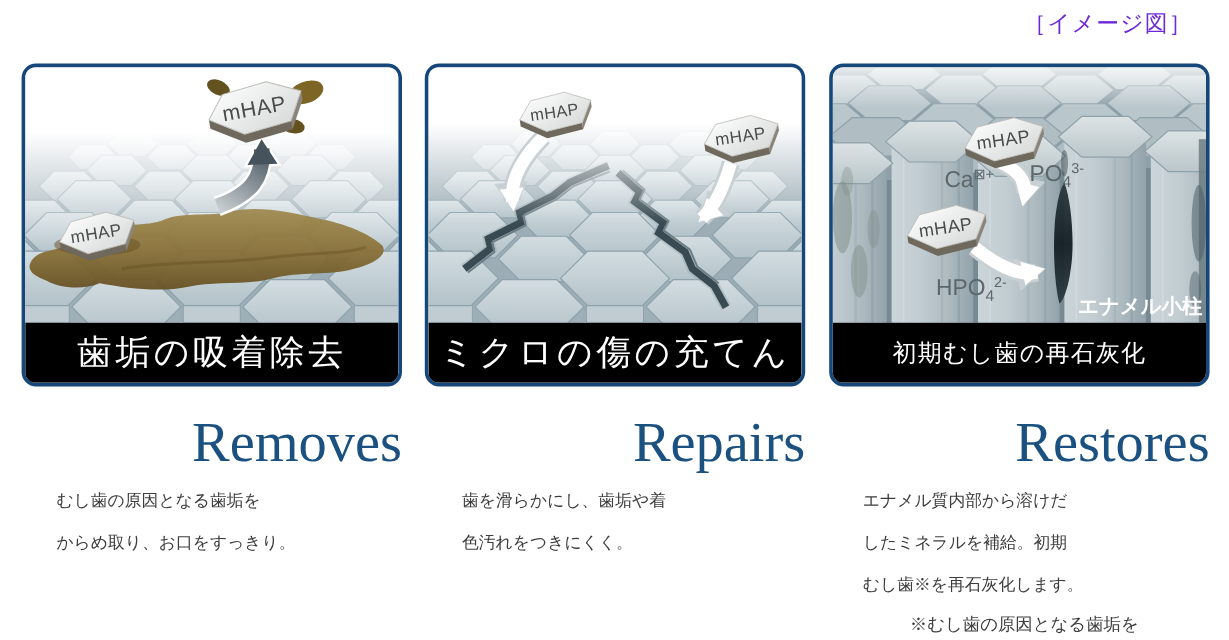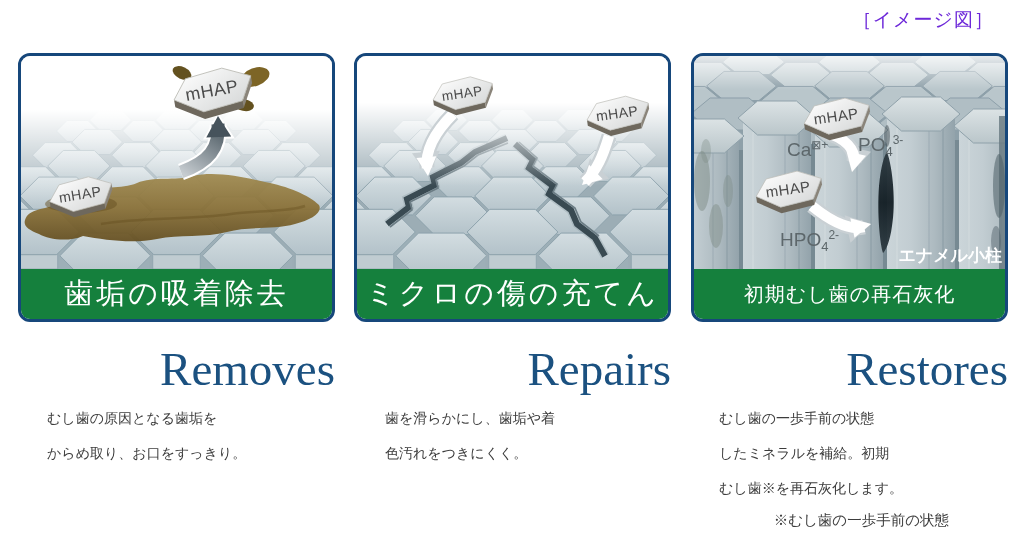--- a/index.html
+++ b/index.html
@@ -1,20 +1,20 @@
 <!DOCTYPE html>
 <html><head>
 <meta charset="utf-8">
 <style>
 html,body{margin:0;padding:0}
 body{width:1024px;height:533px;background:#fff;font-family:"Liberation Serif",serif;position:relative;overflow:hidden}
 .note{position:absolute;top:7px;right:30px;font-size:19px;color:#6d28d9;letter-spacing:1px}
 .panel{position:absolute;top:53px;width:317px;height:269px;border:3px solid #16477b;border-radius:12px;overflow:hidden;background:#fff;box-sizing:border-box}
 .illus{width:311px;height:213px;display:block}
-.caption{position:absolute;left:0;right:0;bottom:0;height:50px;background:#15803d;color:#fff;display:flex;align-items:center;justify-content:center;font-size:29px;letter-spacing:3px;font-family:"Liberation Serif",serif}
+.caption{position:absolute;left:0;right:0;bottom:0;height:50px;background:#000000;color:#fff;display:flex;align-items:center;justify-content:center;font-size:29px;letter-spacing:3px;font-family:"Liberation Serif",serif}
 .caption.c2{font-size:20px;letter-spacing:1px}
 .p0{left:18px}.p1{left:354px}.p2{left:691px}
 .heading{position:absolute;top:342px;width:317px;text-align:right;font-size:47px;color:#1b5180}
 .h0{left:18px}.h1{left:354px}.h2{left:691px}
 .bodytext{position:absolute;top:401px;font-size:14px;line-height:35px;color:#3c3c3c}
 .b0{left:47px}.b1{left:385px}.b2{left:719px}
 .footnote{position:absolute;top:511px;left:719px;width:230px;text-align:right;font-size:14.5px;color:#3c3c3c}
 </style>
 </head>
 <body>
@@ -372,17 +372,17 @@
 
 <div class="bodytext b0">
   <div>むし歯の原因となる歯垢を</div>
   <div>からめ取り、お口をすっきり。</div>
 </div>
 <div class="bodytext b1">
   <div>歯を滑らかにし、歯垢や着</div>
   <div>色汚れをつきにくく。</div>
 </div>
 <div class="bodytext b2">
-  <div>むし歯の一歩手前の状態</div>
+  <div>エナメル質内部から溶けだ</div>
   <div>したミネラルを補給。初期</div>
   <div>むし歯※を再石灰化します。</div>
 </div>
-<div class="footnote">※むし歯の一歩手前の状態</div>
+<div class="footnote">※むし歯の原因となる歯垢を</div>
 
 </body></html>

